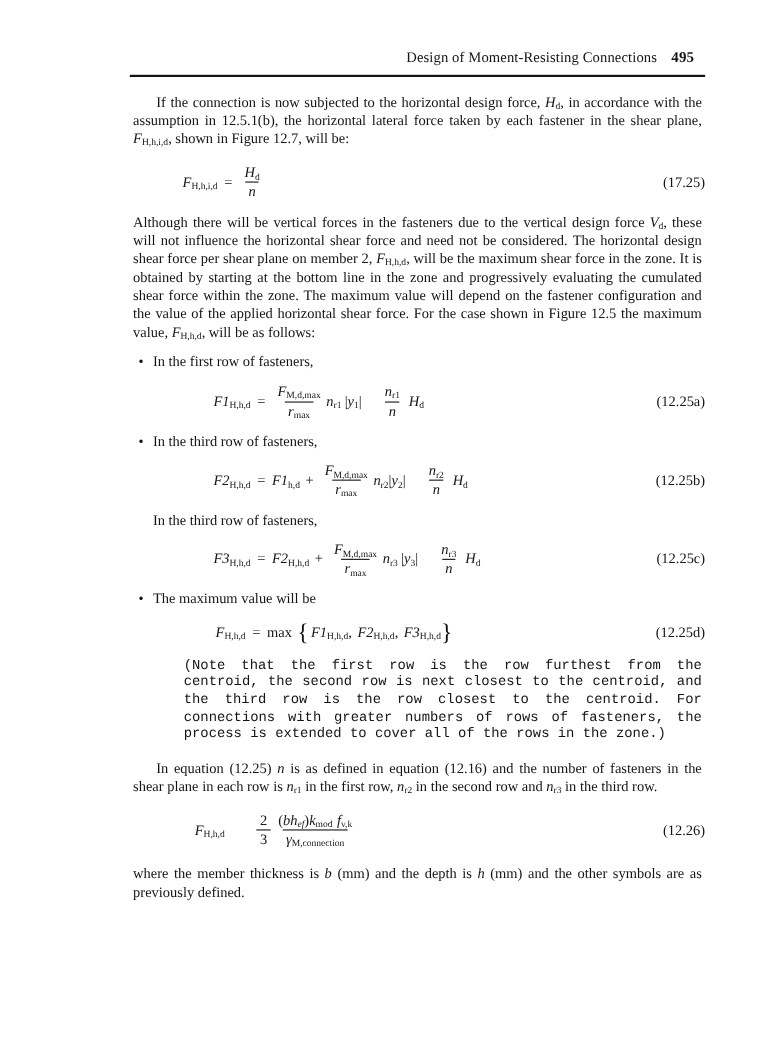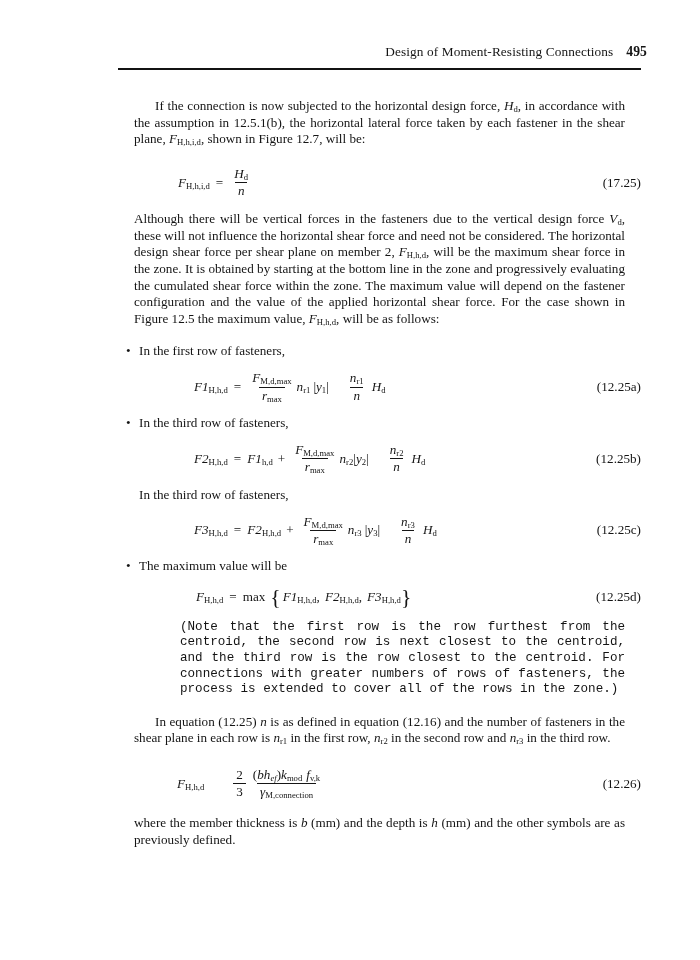--- a/index.html
+++ b/index.html
@@ -17,21 +17,21 @@
   .page {
     position: relative;
     width: 700px;
     height: 960px;
     box-sizing: border-box;
   }
 
   
   .running-head {
     position: absolute;
-    left: 124px;
+    left: 108px;
     top: 44px;
     width: 523px;
     text-align: right;
     font-size: 13.3px;
     letter-spacing: 0.1px;
   }
   .running-head .title {
     font-style: normal;
   }
   .running-head .folio {
@@ -49,21 +49,21 @@
   }
 
   
   .col {
     position: absolute;
     left: 118px;
     top: 82px;
     width: 523px;
   }
   p {
-    margin: 16px;
+    margin: 3px;
     font-size: 13.15px;
     line-height: 16.6px;
     text-align: justify;
     text-justify: inter-word;
     hyphens: none;
   }
   p.indent { text-indent: 21px; }
   p.gap-above { margin-top: 9.5px; }
   .nowrap { white-space: nowrap; }
 
@@ -162,21 +162,21 @@
   <div class="running-head">
     <span class="title">Design of Moment-Resisting Connections</span><span class="folio">495</span>
   </div>
   <div class="head-rule"></div>
 
   <div class="col">
 
     <p class="indent"><span>If the connection is now subjected to the horizontal design force, </span><span class="nowrap"><span class="mathvar">H</span><sub>d</sub></span><span>, in accordance with the assumption in 12.5.1(b), the horizontal lateral force taken by each fastener in the shear plane, </span><span class="nowrap"><span class="mathvar">F</span><sub>H,h,i,d</sub></span><span>, shown in Figure 12.7, will be:</span></p>
 
     <div class="eqline" style="margin-top:12px;height:38px;">
-      <div class="eqbody" style="margin-left:60px;">
+      <div class="eqbody" style="margin-left:48px;">
         <span class="nowrap"><span class="mathvar">F</span><sub>H,h,i,d</sub></span>
         <span class="opeq">=</span>
         <span class="frac">
           <span class="num"><span class="mathvar">H</span><sub>d</sub></span>
           <span class="den"><span class="mathvar">n</span></span>
         </span>
       </div>
       <span class="eqnum">(17.25)</span>
     </div>
 

